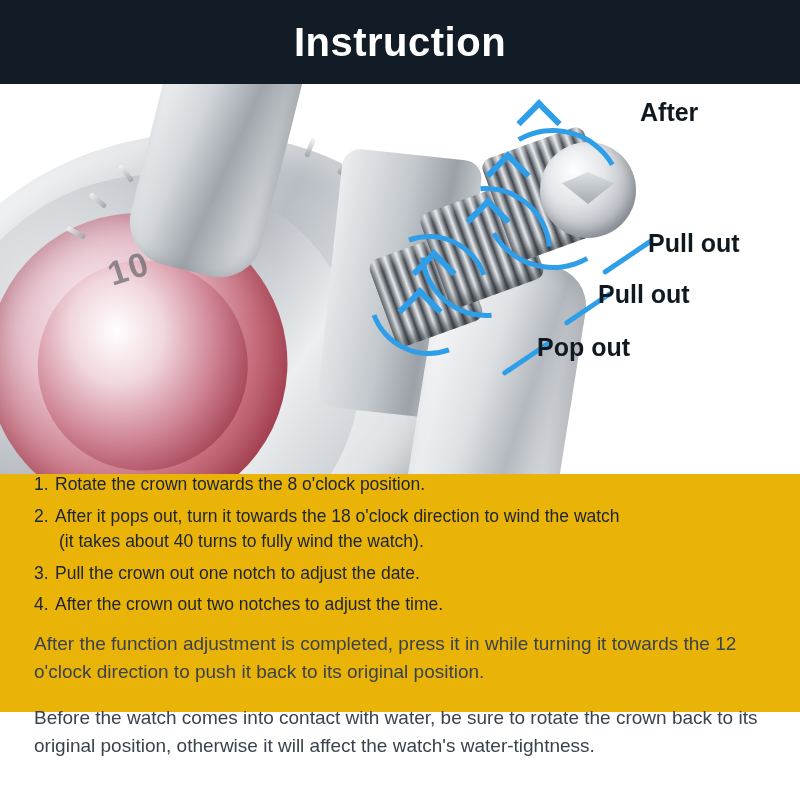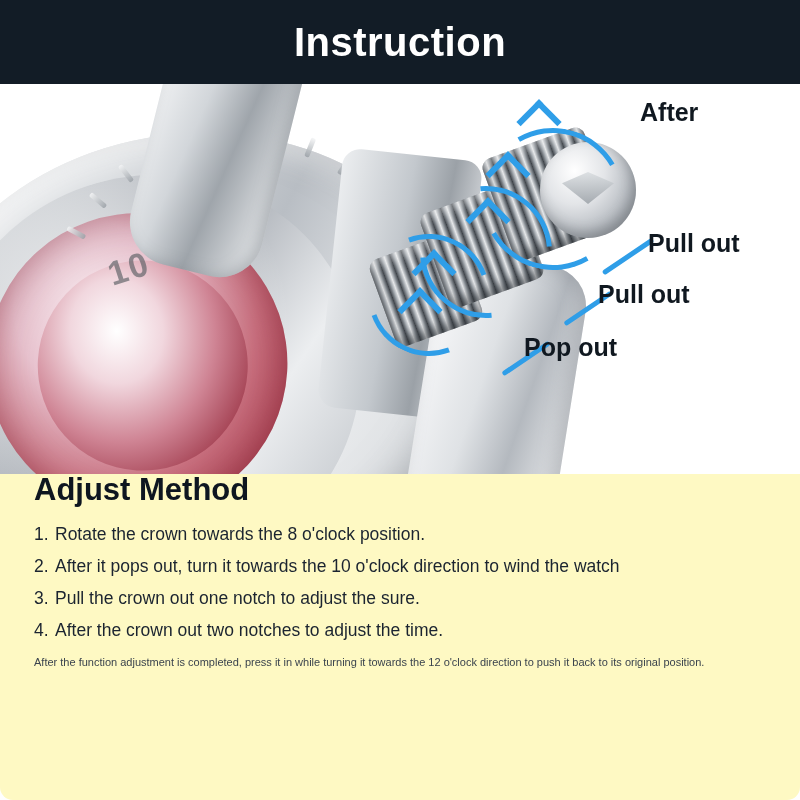--- a/index.html
+++ b/index.html
@@ -9,24 +9,23 @@
   body {
     width: 800px;
     height: 800px;
     background: #ffffff;
     font-family: "Liberation Sans", sans-serif;
     overflow: hidden;
     position: relative;
   }
   .page {
     width: 800px;
-    height: 800px;
+    height: 712px;
     position: relative;
-    background: #fef9c3;
-    border-radius: 13px;
+    background: #eab308;
   }
 
   
   .header {
     position: absolute;
     left: 0; top: 0;
     width: 800px;
     height: 84px;
     background: #121c26;
     display: flex;
@@ -225,21 +224,21 @@
   .callout {
     position: absolute;
     color: #101820;
     font-size: 25px;
     font-weight: bold;
     white-space: nowrap;
   }
   .co-rotate   { left: 640px; top: 14px; }
   .co-pull1    { left: 648px; top: 145px; }
   .co-pull2    { left: 598px; top: 196px; }
-  .co-pop      { left: 524px; top: 249px; }
+  .co-pop      { left: 537px; top: 249px; }
 
   
   .content {
     position: absolute;
     left: 0;
     top: 472px;
     width: 800px;
     padding: 0 34px;
     box-sizing: border-box;
   }
@@ -267,21 +266,21 @@
     flex: 0 0 21px;
     font-size: 17.5px;
     color: #1b2430;
   }
   .step-text { flex: 1; }
   .step-sub {
     display: block;
     margin-left: 4px;
   }
   .note {
-    font-size: 11px;
+    font-size: 19px;
     color: #3a434d;
     line-height: 1.45;
     margin-top: 13px;
   }
   .note + .note { margin-top: 12px; }
 </style>
 </head>
 <body>
 
 <div class="page">
@@ -339,39 +338,40 @@
     <div class="leader ld2"></div>
     <div class="leader ld3"></div>
 
     <div class="callout co-rotate">After</div>
     <div class="callout co-pull1">Pull out</div>
     <div class="callout co-pull2">Pull out</div>
     <div class="callout co-pop">Pop out</div>
   </div>
 
   <div class="content">
-    <h2 class="section-title">Adjust Method</h2>
 
     <ol class="steps">
       <li>
         <span class="step-num">1.</span>
         <span class="step-text">Rotate the crown towards the 8 o'clock position.</span>
       </li>
       <li>
         <span class="step-num">2.</span>
         <span class="step-text">
-          <span>After it pops out, turn it towards the 10 o'clock direction to wind the watch</span>
+          <span>After it pops out, turn it towards the 18 o'clock direction to wind the watch</span>
+          <span class="step-sub">(it takes about 40 turns to fully wind the watch).</span>
         </span>
       </li>
       <li>
         <span class="step-num">3.</span>
-        <span class="step-text">Pull the crown out one notch to adjust the sure.</span>
+        <span class="step-text">Pull the crown out one notch to adjust the date.</span>
       </li>
       <li>
         <span class="step-num">4.</span>
         <span class="step-text">After the crown out two notches to adjust the time.</span>
       </li>
     </ol>
 
     <p class="note">After the function adjustment is completed, press it in while turning it towards the 12 o'clock direction to push it back to its original position.</p>
+    <p class="note">Before the watch comes into contact with water, be sure to rotate the crown back to its original position, otherwise it will affect the watch's water-tightness.</p>
   </div>
 
 </div>
 
 </body></html>

